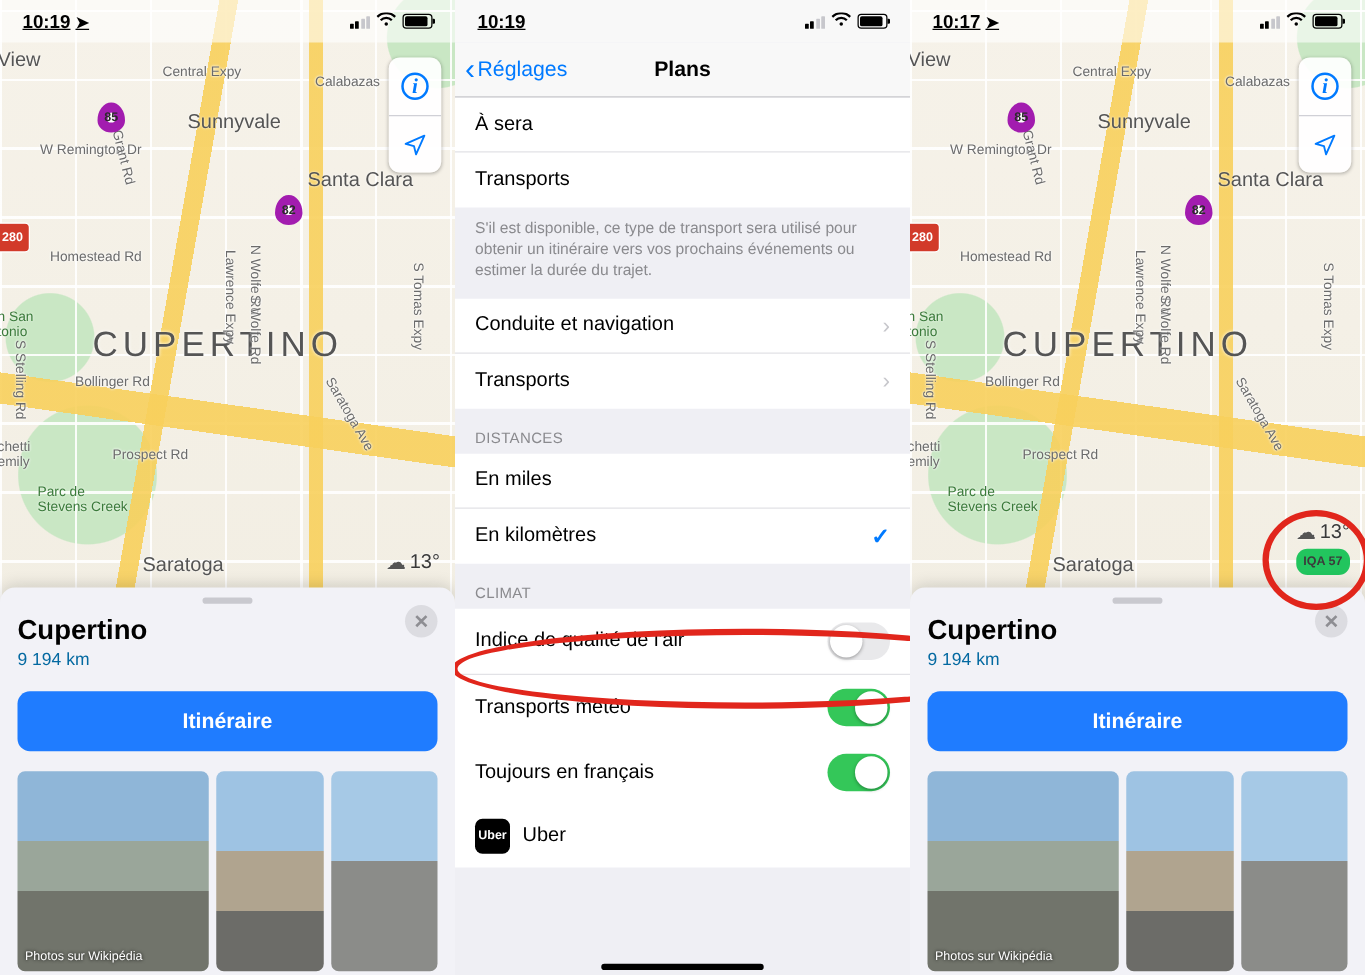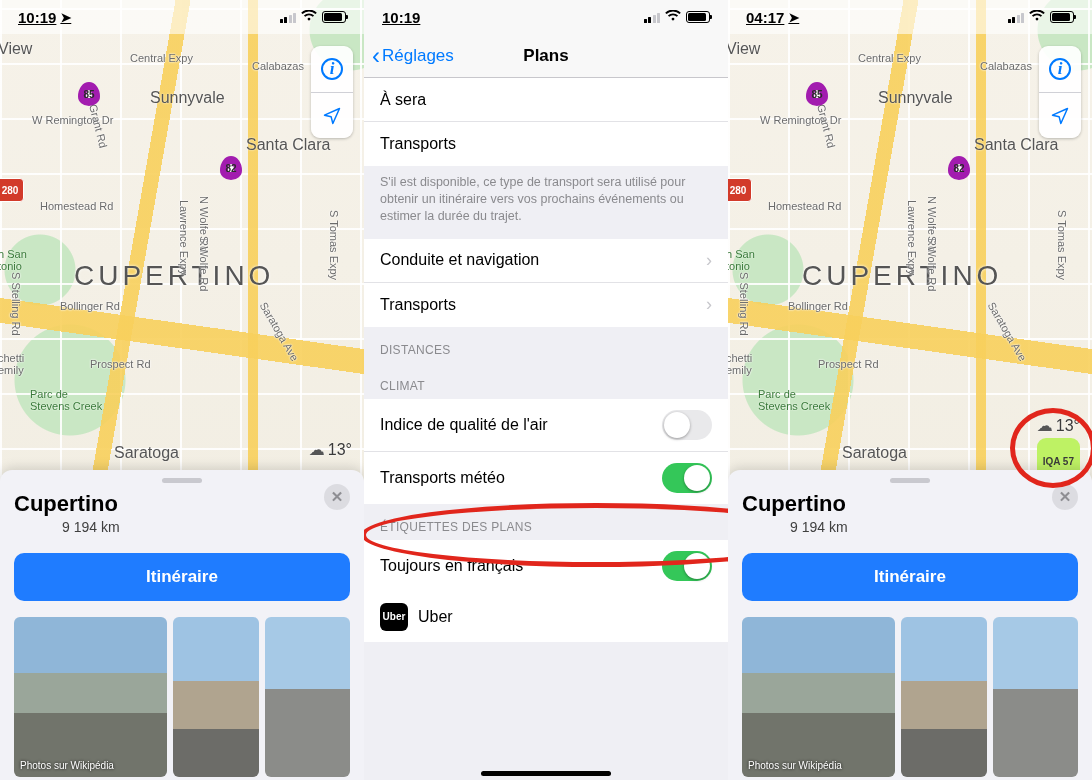--- a/index.html
+++ b/index.html
@@ -45,29 +45,29 @@
   .park-label{color:#3a7a3a;font-size:11px;position:absolute;line-height:1.1;white-space:nowrap;text-shadow:0 0 2px #fff;}
 
   .ctrl-stack{position:absolute;top:46px;right:11px;width:42px;background:rgba(255,255,255,.93);border-radius:9px;box-shadow:0 1px 3px rgba(0,0,0,.25);overflow:hidden;z-index:15;}
   .ctrl-btn{height:46px;display:flex;align-items:center;justify-content:center;color:#007aff;font-size:22px;}
   .ctrl-btn+.ctrl-btn{border-top:1px solid #d0d0d6;}
   .info-i{font-family:Georgia,serif;font-style:italic;font-weight:600;font-size:17px;border:2px solid #007aff;border-radius:50%;width:22px;height:22px;display:flex;align-items:center;justify-content:center;}
 
   .weather-badge{position:absolute;right:12px;top:440px;z-index:14;display:flex;flex-direction:column;align-items:flex-end;gap:3px;}
   .wline{display:flex;align-items:center;gap:3px;font-size:16px;color:#3a3a3a;text-shadow:0 0 2px #fff;}
   .cloud{font-size:16px;color:#555;}
-  .iqa{background:#bef264;color:#3b3b3b;font-size:10px;font-weight:600;padding:18px 6px;border-radius:9px;}
+  .iqa{background:#22c55e;color:#3b3b3b;font-size:10px;font-weight:600;padding:5px 6px;border-radius:9px;}
   .circle-annot{position:absolute;border:5px solid #e1261c;border-radius:50%;z-index:20;pointer-events:none;}
   .circle-weather{width:86px;height:80px;right:-4px;top:408px;}
 
   .sheet{position:absolute;left:0;right:0;bottom:0;top:470px;background:#f2f2f7;border-radius:12px 12px 0 0;box-shadow:0 -2px 12px rgba(0,0,0,.15);padding:8px 14px 0;z-index:18;}
   .grab{width:40px;height:5px;background:#c9c9cf;border-radius:3px;margin:0 auto 8px;}
   .sheet .closebtn{position:absolute;top:14px;right:14px;width:26px;height:26px;border-radius:50%;background:#dcdce1;color:#8e8e93;display:flex;align-items:center;justify-content:center;font-size:15px;font-weight:700;}
   .sheet h2{font-size:22px;font-weight:700;color:#000;}
-  .sheet .dist{font-size:14px;color:#404040;margin-top:2px;margin-left:48px;}
+  .sheet .dist{font-size:14px;color:#0369a1;margin-top:2px;}
   .btn-blue{margin-top:18px;background:#1f7cff;color:#fff;border-radius:10px;height:48px;display:flex;align-items:center;justify-content:center;font-size:17px;font-weight:600;}
   .thumbrow{display:flex;gap:6px;margin-top:16px;height:160px;}
   .thumb{flex:1;border-radius:6px;background:#6b88a5;position:relative;overflow:hidden;}
   .thumb.t1{flex:1.8;background:linear-gradient(#8fb6d8 0 35%,#9aa69a 35% 60%,#71746b 60%);}
   .thumb.t2{background:linear-gradient(#9ec3e3 0 40%,#b0a48f 40% 70%,#6c6c68 70%);}
   .thumb.t3{background:linear-gradient(#a6c9e6 0 45%,#8b8c89 45%);}
   .photocredit{position:absolute;left:6px;bottom:6px;color:#fff;font-size:10px;text-shadow:0 0 3px #000;}
 
   
   .settings{background:#efeff4;}
@@ -228,38 +228,46 @@
           <span>Conduite et navigation</span>
           <span class="chev-r">›</span>
         </div>
       <div class="row">
           <span>Transports</span>
           <span class="chev-r">›</span>
         </div>
     </div>
 
     <div class="header-label">DISTANCES</div>
+    <div class="group-rows">
+      <div class="row">
+          <span>En miles</span>
+        </div>
+      <div class="row">
+          <span>En kilomètres</span>
+          <span class="check">✓</span>
+        </div>
+    </div>
 
     <div class="header-label">CLIMAT</div>
     <div class="group-rows" style="position:relative">
       <div class="row">
         <span>Indice de qualité de l'air</span>
         <div class="toggle">
             <div class="knob"></div>
           </div>
       </div>
       <div class="row">
         <span>Transports météo</span>
         <div class="toggle on">
             <div class="knob"></div>
           </div>
       </div>
     </div>
 
-    <div class="header-label">ÉTIQUETTES DES PLANS</div>
     <div class="group-rows">
       <div class="row">
         <span>Toujours en français</span>
         <div class="toggle on">
             <div class="knob"></div>
           </div>
       </div>
     </div>
 
     <div class="group-rows">
@@ -272,21 +280,21 @@
 
   <div class="ellipse-annot" style="left:-3px;top:503px;width:470px;height:64px"></div>
   <div class="home-ind"></div>
 </div>
 
 <div class="phone mapphone">
   <div class="map"></div>
 
   <div class="status">
     <div class="left">
-        <span>04:17</span>
+        <span>10:17</span>
         <span class="loc-arrow">➤</span>
       </div>
     <div class="right">
       <div class="sig-bars">
           <span></span>
           <span></span>
           <span></span>
           <span></span>
         </div>
       <span class="wifi"><svg width="16" height="12" viewBox="0 0 16 12">

